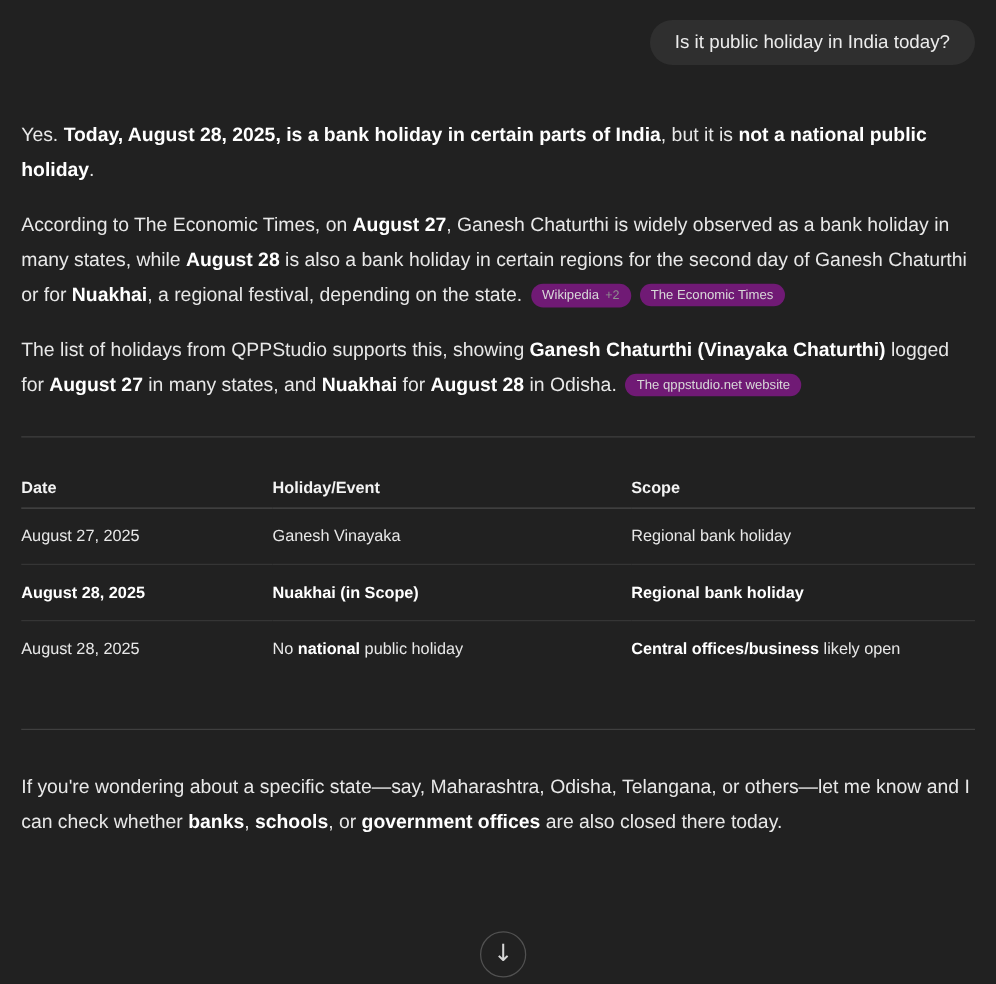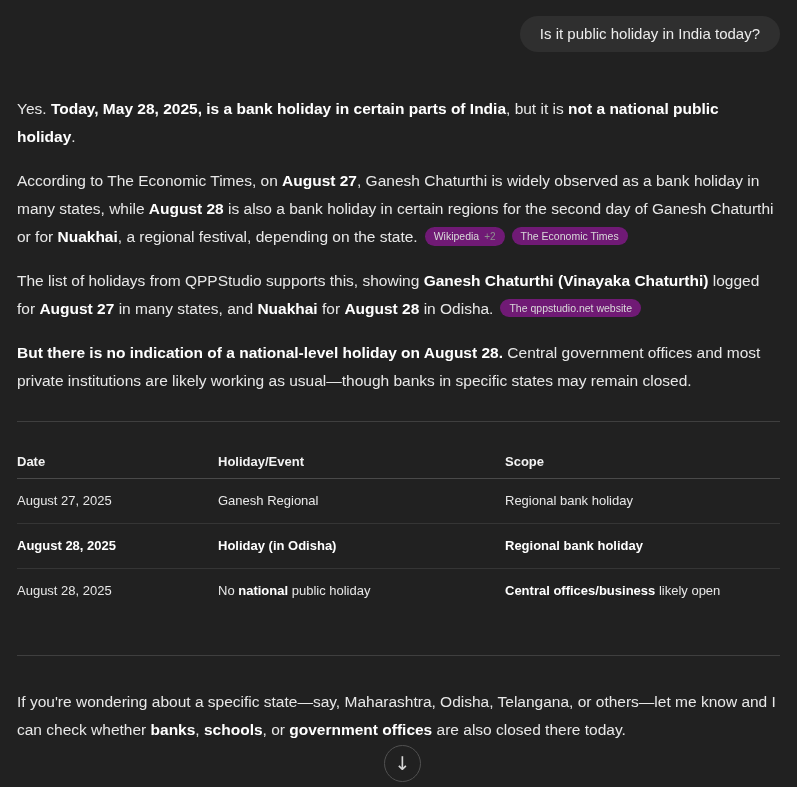--- a/index.html
+++ b/index.html
@@ -97,50 +97,49 @@
 <body>
 
 <div class="page">
 
   <div class="user-row">
     <div class="user-bubble">Is it public holiday in India today?</div>
   </div>
 
   <div class="answer">
 
-    <p class="para"><span>Yes. </span><span class="b">Today, May 28, 2025, is a bank holiday in certain parts of India</span><span>, but it is </span><span class="b">not a national public holiday</span><span>.</span></p>
+    <p class="para"><span>Yes. </span><span class="b">Today, August 28, 2025, is a bank holiday in certain parts of India</span><span>, but it is </span><span class="b">not a national public holiday</span><span>.</span></p>
     <p class="para"><span>According to The Economic Times, on </span><span class="b">August 27</span><span>, Ganesh Chaturthi is widely observed as a bank holiday in many states, while </span><span class="b">August 28</span><span> is also a bank holiday in certain regions for the second day of Ganesh Chaturthi or for </span><span class="b">Nuakhai</span><span>, a regional festival, depending on the state.</span><span class="cite-pill"><span>Wikipedia</span><span class="cite-plus">+2</span></span><span class="cite-pill"><span>The Economic Times</span></span></p>
     <p class="para"><span>The list of holidays from QPPStudio supports this, showing </span><span class="b">Ganesh Chaturthi (Vinayaka Chaturthi)</span><span> logged for </span><span class="b">August 27</span><span> in many states, and </span><span class="b">Nuakhai</span><span> for </span><span class="b">August 28</span><span> in Odisha.</span><span class="cite-pill"><span>The qppstudio.net website</span></span></p>
-    <p class="para"><span class="b">But there is no indication of a national-level holiday on August 28.</span><span> Central government offices and most private institutions are likely working as usual—though banks in specific states may remain closed.</span></p>
 
     <hr class="rule rule-1">
 
 
     <table class="summary-table">
       <colgroup>
         <col style="width:201px">
         <col style="width:287px">
         <col>
       </colgroup>
       <thead>
         <tr>
           <th>Date</th>
           <th>Holiday/Event</th>
           <th>Scope</th>
         </tr>
       </thead>
       <tbody>
         <tr>
           <td><span>August 27, 2025</span></td>
-          <td><span>Ganesh Regional</span></td>
+          <td><span>Ganesh Vinayaka</span></td>
           <td><span>Regional bank holiday</span></td>
         </tr>
         <tr>
           <td><span class="b">August 28, 2025</span></td>
-          <td><span class="b">Holiday (in Odisha)</span></td>
+          <td><span class="b">Nuakhai (in Scope)</span></td>
           <td><span class="b">Regional bank holiday</span></td>
         </tr>
         <tr>
           <td><span>August 28, 2025</span></td>
           <td><span>No </span><span class="b">national</span><span> public holiday</span></td>
           <td><span class="b">Central offices/business</span><span> likely open</span></td>
         </tr>
       </tbody>
     </table>
 

